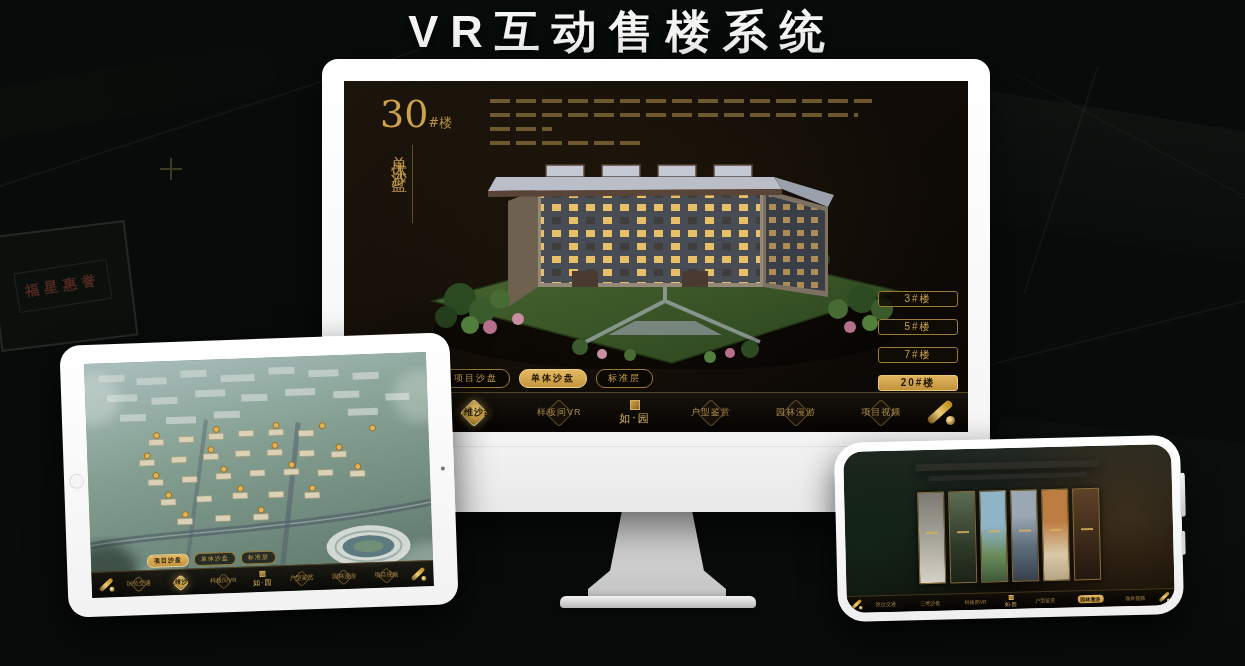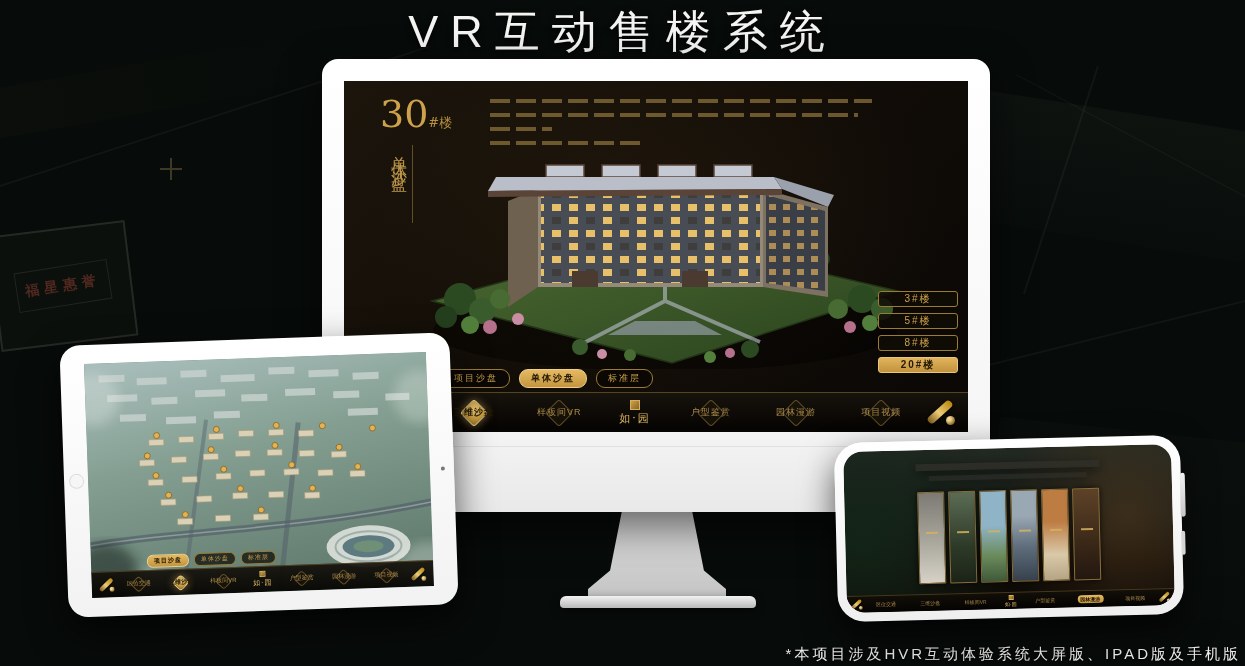--- a/index.html
+++ b/index.html
@@ -22,21 +22,21 @@
     color:rgba(165,70,55,.45); font-size:14px; letter-spacing:5px; font-weight:bold;
     font-family:"DejaVu Serif",serif; transform:rotate(-2deg); }
   .compass { position:absolute; left:160px; top:158px; width:22px; height:22px; opacity:.28; }
   .compass::before, .compass::after { content:''; position:absolute; left:50%; top:50%;
     background:#c9b06a; }
   .compass::before { width:2px; height:22px; transform:translate(-50%,-50%); }
   .compass::after { width:22px; height:2px; transform:translate(-50%,-50%); }
 
   
   .page-title { position:absolute; top:2px; left:0; width:100%; text-align:center;
-    color:#f4f4f2; font-size:45px; font-weight:normal; letter-spacing:12px;
+    color:#f4f4f2; font-size:45px; font-weight:bold; letter-spacing:12px;
     text-shadow:0 2px 6px rgba(0,0,0,.8); }
   .footnote { position:absolute; right:4px; bottom:2px; color:#ececea; font-size:15px;
     letter-spacing:3px; text-shadow:0 1px 3px #000; }
   .scroll-icon { position:relative; width:34px; height:30px; flex:0 0 auto; }
   .scroll-icon .roll { position:absolute; left:1px; top:10px; width:30px; height:8px;
     border-radius:4px; transform:rotate(-42deg);
     background:linear-gradient(90deg,#7a5a1a,#eccb77 45%,#b8860b);
     box-shadow:0 1px 3px rgba(0,0,0,.7); }
   .scroll-icon .tip { position:absolute; right:3px; bottom:3px; width:9px; height:9px;
     border-radius:50%; background:radial-gradient(circle at 35% 35%,#f2d891 20%,#7a5a1a 80%); }
@@ -73,21 +73,21 @@
     background:rgba(190,150,70,.45); }
   .m-desc { position:absolute; left:146px; top:18px; }
   .m-desc .desc-line { height:4px; margin-bottom:10px; opacity:.75;
     background:repeating-linear-gradient(90deg,#8a6f3a 0 20px, transparent 20px 26px); }
   .m-desc .l1 { width:382px; } .m-desc .l2 { width:368px; }
   .m-desc .l3 { width:62px; margin-top:6px; } .m-desc .l4 { width:156px; }
 
   .m-render { position:absolute; left:86px; top:68px; width:470px; height:220px; }
 
   .floor-btns { position:absolute; right:10px; top:210px; display:flex;
-    flex-direction:column; gap:6px; }
+    flex-direction:column; gap:12px; }
   .floor-btn { width:80px; height:16px; font-size:10px; letter-spacing:2px;
     color:#cda24a; background:rgba(16,12,6,.85); border:1px solid #9c7c35;
     border-radius:3px; cursor:pointer; font-family:inherit; }
   .floor-btn.selected { background:linear-gradient(180deg,#e2b45e,#c2923c);
     color:#241a06; font-weight:bold; border-color:#e8c878; }
 
   .m-subtabs { position:absolute; left:98px; bottom:44px; display:flex; gap:9px; }
   .subtab { font-size:9px; letter-spacing:2px; color:#cda24a; background:rgba(8,6,3,.7);
     border:1px solid #9c7c35; border-radius:9px; padding:2px 11px; cursor:pointer;
     font-family:inherit; white-space:nowrap; }
@@ -291,21 +291,21 @@
           <circle cx="320" cy="200" r="9" fill="#2c4a22"></circle>
         <circle cx="200" cy="206" r="6" fill="#476b33"></circle>
           <circle cx="280" cy="208" r="6" fill="#52803c"></circle>
         <circle cx="172" cy="205" r="5" fill="#c98da4"></circle>
           <circle cx="300" cy="204" r="5" fill="#b5708c"></circle>
       </svg>
 
       <div class="floor-btns">
         <button class="floor-btn">3#楼</button>
           <button class="floor-btn">5#楼</button>
-          <button class="floor-btn">8#楼</button>
+          <button class="floor-btn">7#楼</button>
           <button class="floor-btn selected">20#楼</button>
       </div>
 
       <div class="m-subtabs">
         <button class="subtab">项目沙盘</button>
           <button class="subtab selected">单体沙盘</button>
           <button class="subtab">标准层</button>
       </div>
 
       <div class="m-nav">
@@ -560,14 +560,13 @@
             <div class="p-nav-item">项目视频</div>
         </div>
         <div class="scroll-icon">
           <div class="roll"></div>
             <div class="tip"></div>
         </div>
       </div>
     </div>
   </div>
 
-  <div class="footnote">*本项目涉及HVR互动体验系统大屏版、IPAD版及手机版</div>
 </div>
 
 </body></html>

